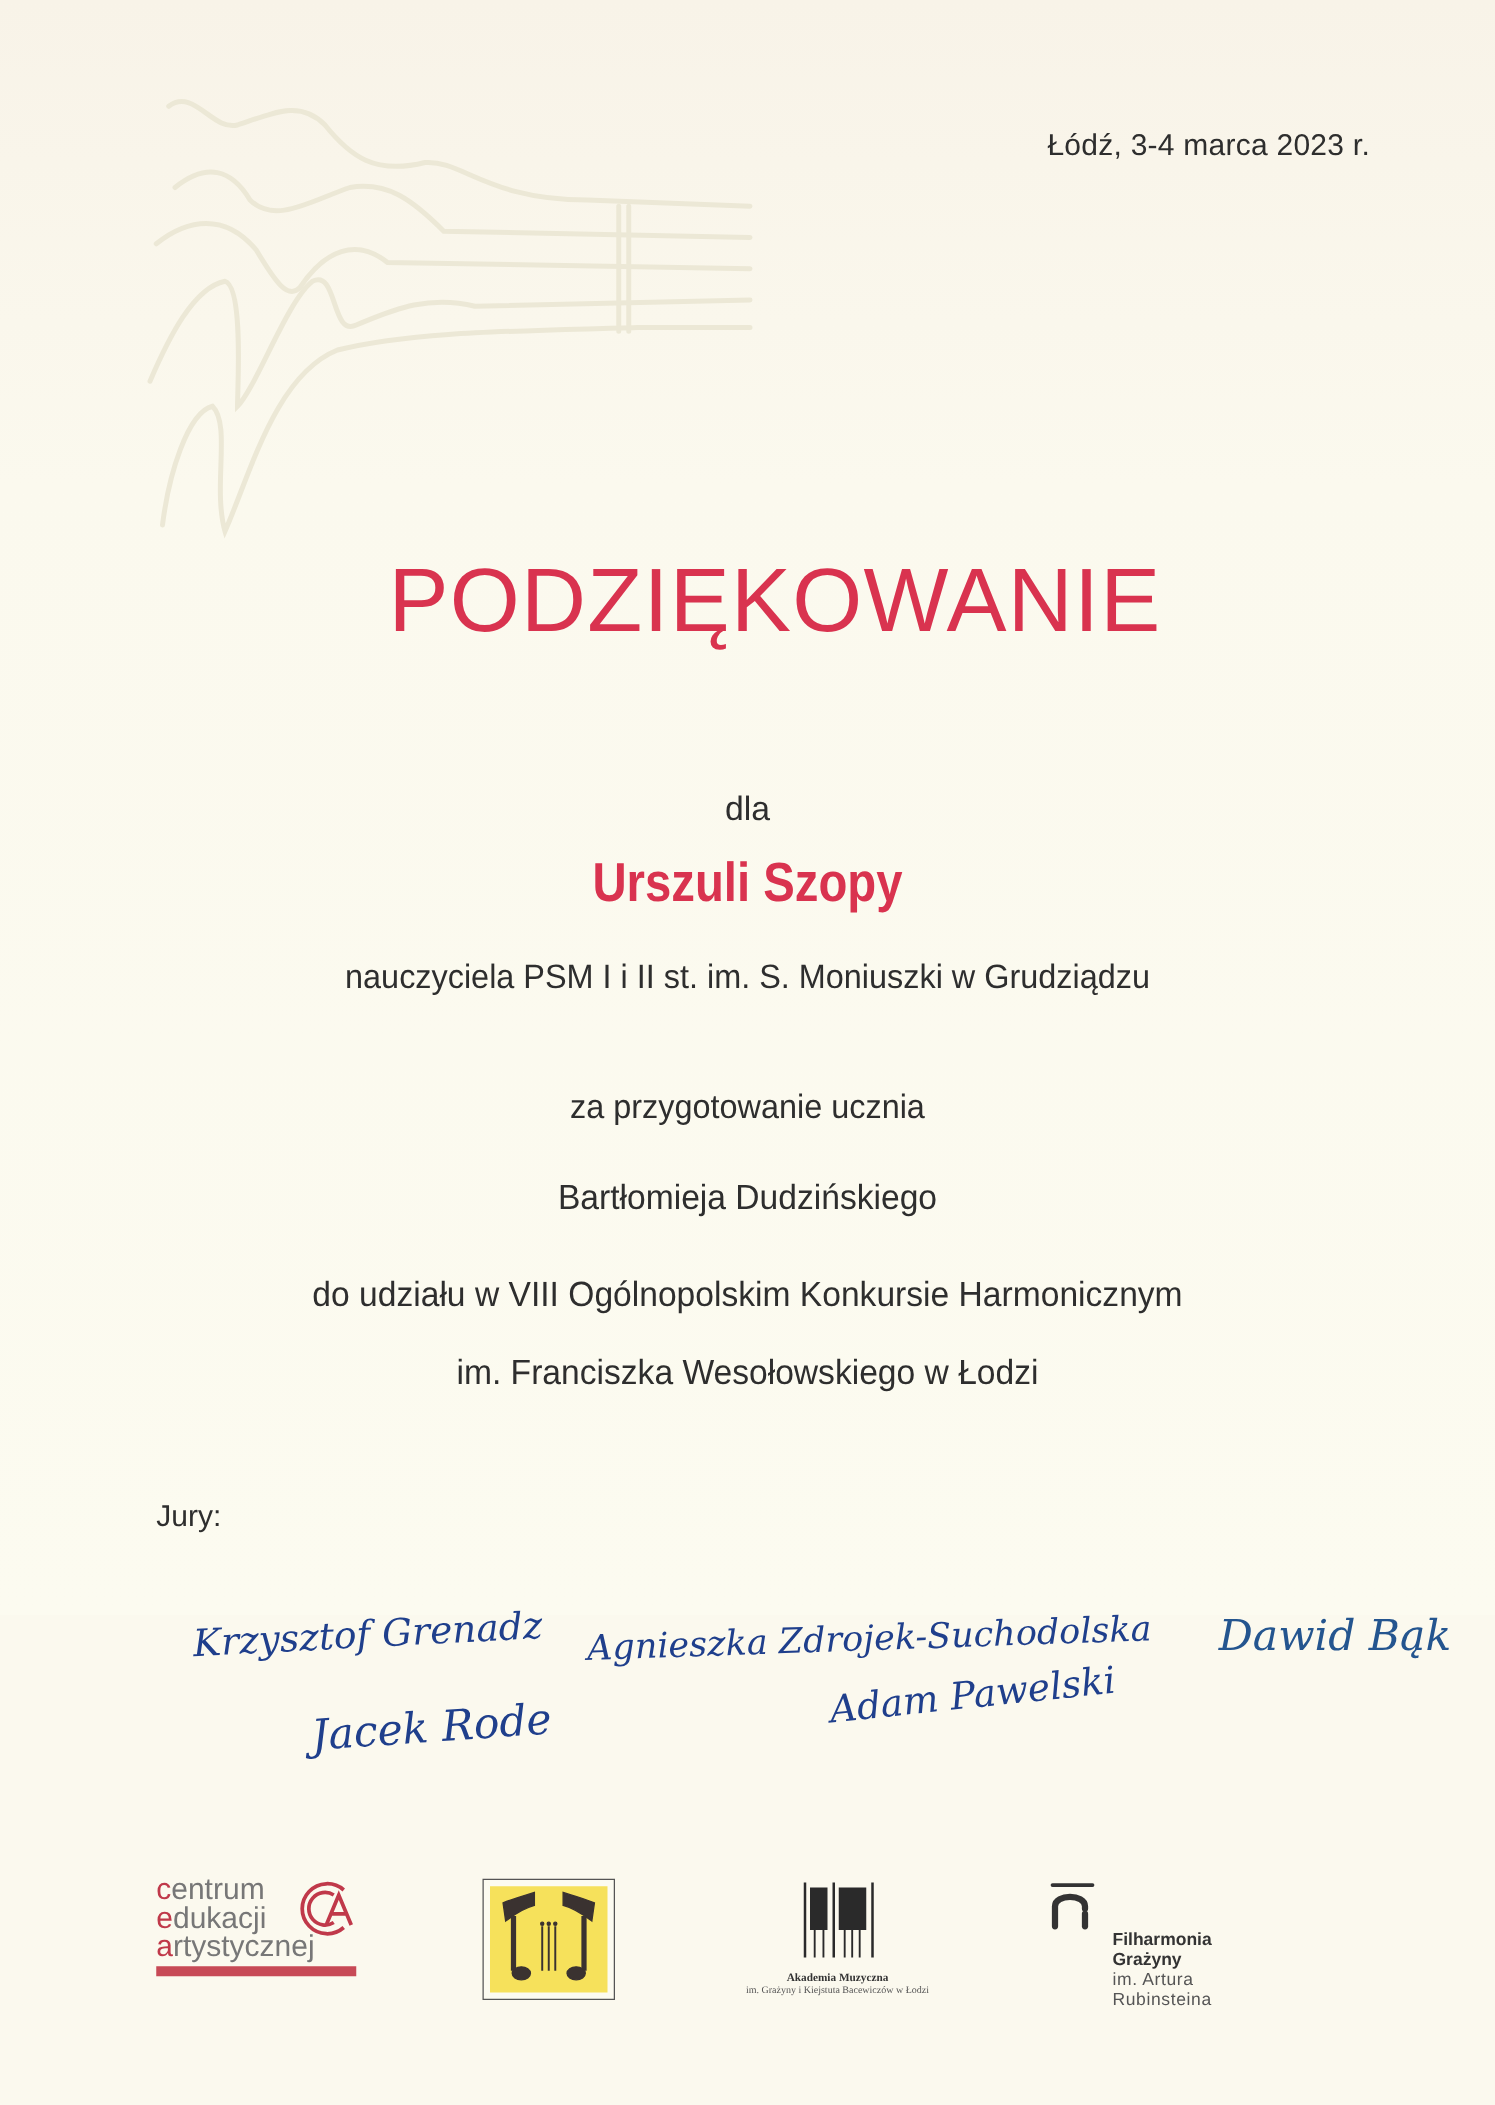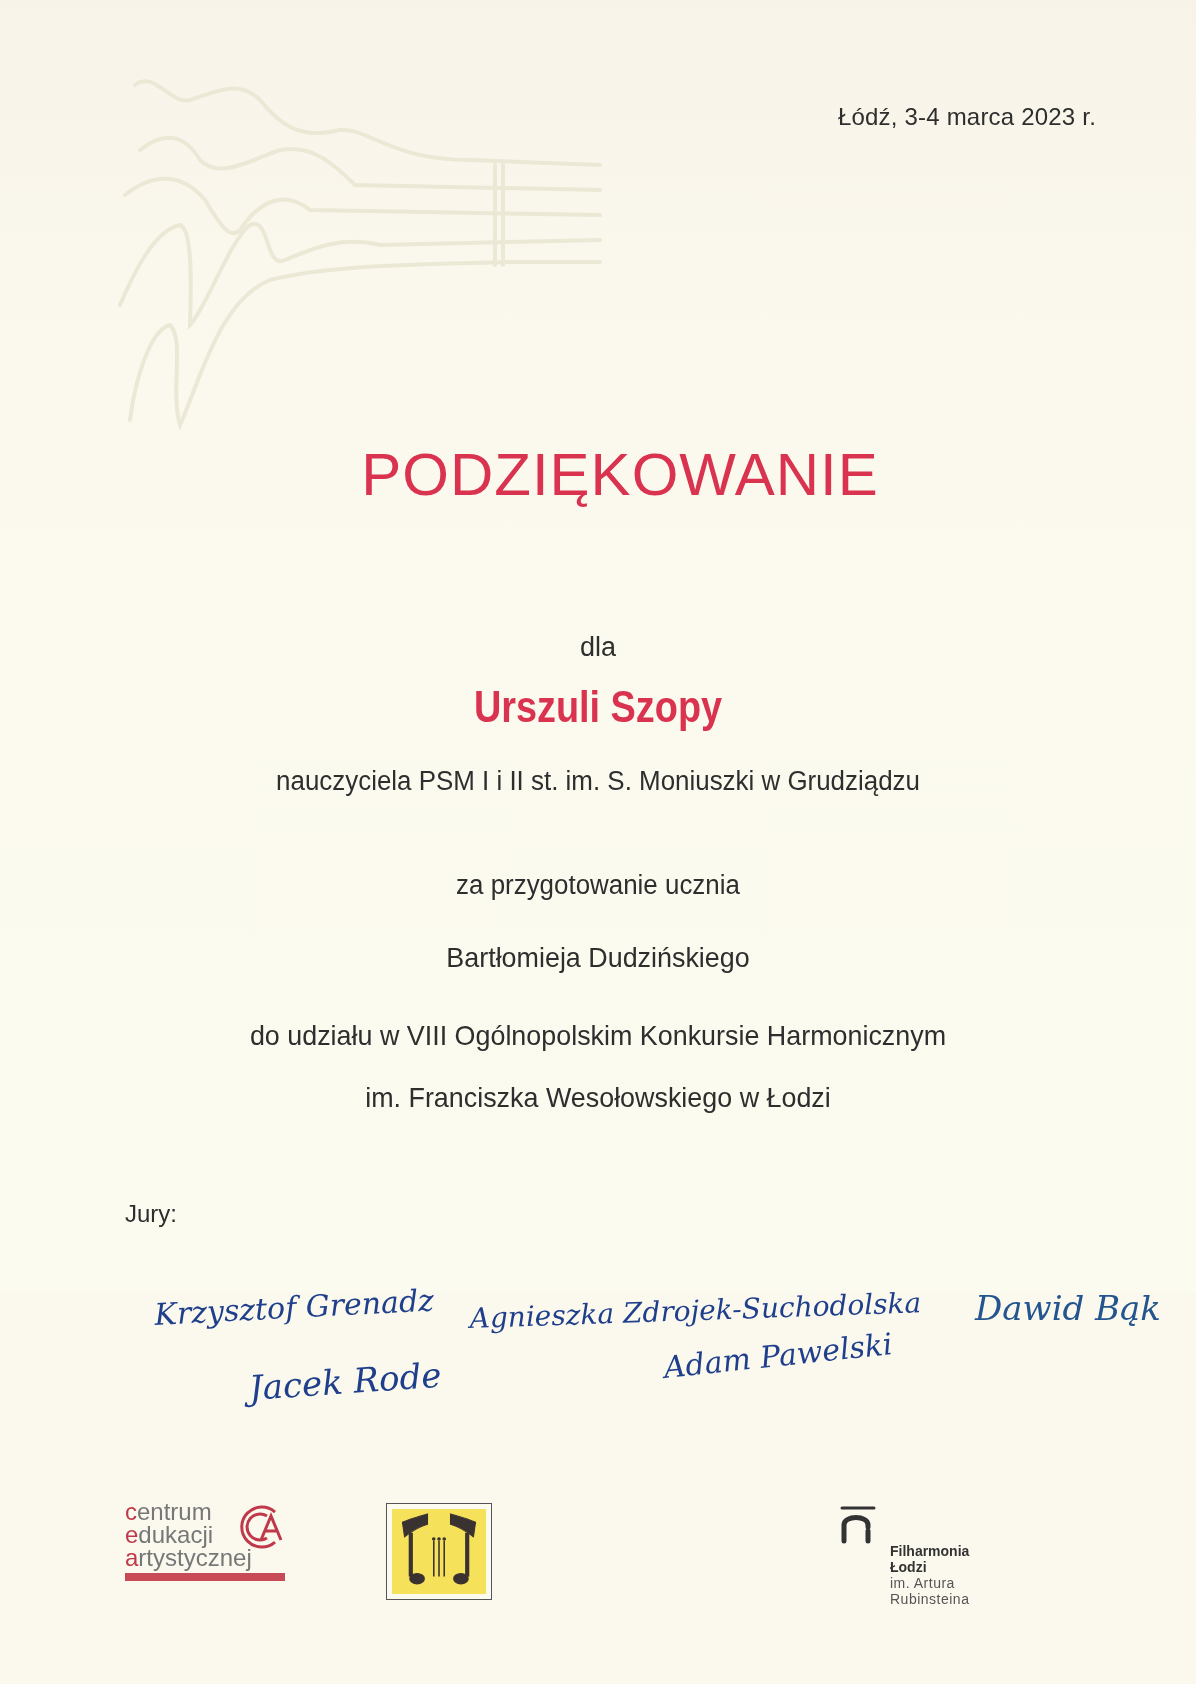--- a/index.html
+++ b/index.html
@@ -17,21 +17,21 @@
     }
     .watermark { position: absolute; left: 110px; top: 50px; width: 500px; height: 400px; }
     .date {
       position: absolute; right: 100px; top: 103px;
       font-size: 24px; color: #2e2e2e; letter-spacing: 0.2px;
     }
     .center-col {
       position: absolute; left: 0; width: 1196px; text-align: center;
     }
     .title {
-      top: 440px; font-size: 60px; color: #d9334f; font-weight: 400;
+      top: 440px; font-size: 72px; color: #d9334f; font-weight: 400;
       letter-spacing: 1px; transform: scaleX(1.0); padding-left: 44px;
     }
     .dla { top: 632px; font-size: 27px; color: #2e2e2e; }
     .name { top: 682px; font-size: 44px; color: #d9334f; font-weight: 700; transform: scaleX(0.86); }
     .teacher { top: 766px; font-size: 27px; color: #2e2e2e; transform: scaleX(0.96); }
     .for { top: 870px; font-size: 27px; color: #2e2e2e; transform: scaleX(0.96); }
     .student { top: 942px; font-size: 28px; color: #2e2e2e; transform: scaleX(0.96); }
     .contest1 { top: 1020px; font-size: 28px; color: #2e2e2e; transform: scaleX(0.96); }
     .contest2 { top: 1082px; font-size: 28px; color: #2e2e2e; transform: scaleX(0.96); }
     .jury {
@@ -124,30 +124,48 @@
           <ellipse cx="66" cy="66" rx="7" ry="5"></ellipse>
           <path d="M40,30 L40,64 M45,30 L45,64 M50,30 L50,64" stroke-width="1.5" fill="none"></path>
           <circle cx="40" cy="28" r="1.2"></circle>
             <circle cx="45" cy="28" r="1.2"></circle>
             <circle cx="50" cy="28" r="1.2"></circle>
         </g>
       </svg>
     </div>
   </div>
 
+  <div class="logo logo-am">
+    <svg width="70" height="70" viewBox="0 0 70 70">
+      <g fill="#2a2a2a">
+        <rect x="8" y="6" width="2" height="60"></rect>
+        <rect x="13" y="10" width="14" height="34"></rect>
+        <rect x="16" y="44" width="1.5" height="22"></rect>
+        <rect x="23" y="44" width="1.5" height="22"></rect>
+        <rect x="31" y="6" width="2" height="60"></rect>
+        <rect x="36" y="10" width="22" height="34"></rect>
+        <rect x="40" y="44" width="1.5" height="22"></rect>
+        <rect x="46" y="44" width="1.5" height="22"></rect>
+        <rect x="52" y="44" width="1.5" height="22"></rect>
+        <rect x="62" y="6" width="2" height="60"></rect>
+      </g>
+    </svg>
+    <div class="am-name">Akademia Muzyczna</div>
+    <div class="am-sub">im. Grażyny i Kiejstuta Bacewiczów w Łodzi</div>
+  </div>
 
   <div class="logo logo-fil">
     <svg width="40" height="40" viewBox="0 0 40 40" style="position:absolute;left:0;top:0;">
       <g fill="none" stroke="#333" stroke-width="5" stroke-linecap="round">
         <path d="M4,3 L36,3" stroke-width="3"></path>
         <path d="M6,36 L6,20 C6,10 30,10 30,20 L30,22"></path>
         <path d="M30,26 L30,36"></path>
       </g>
     </svg>
     <div style="position:absolute;left:52px;top:38px;width:150px;">
       <div class="fil-bold">Filharmonia</div>
-      <div class="fil-bold">Łodzi</div>
+      <div class="fil-bold">Grażyny</div>
       <div class="fil-light">im. Artura</div>
       <div class="fil-light">Rubinsteina</div>
     </div>
   </div>
 
 </div>
 
 </body></html>

